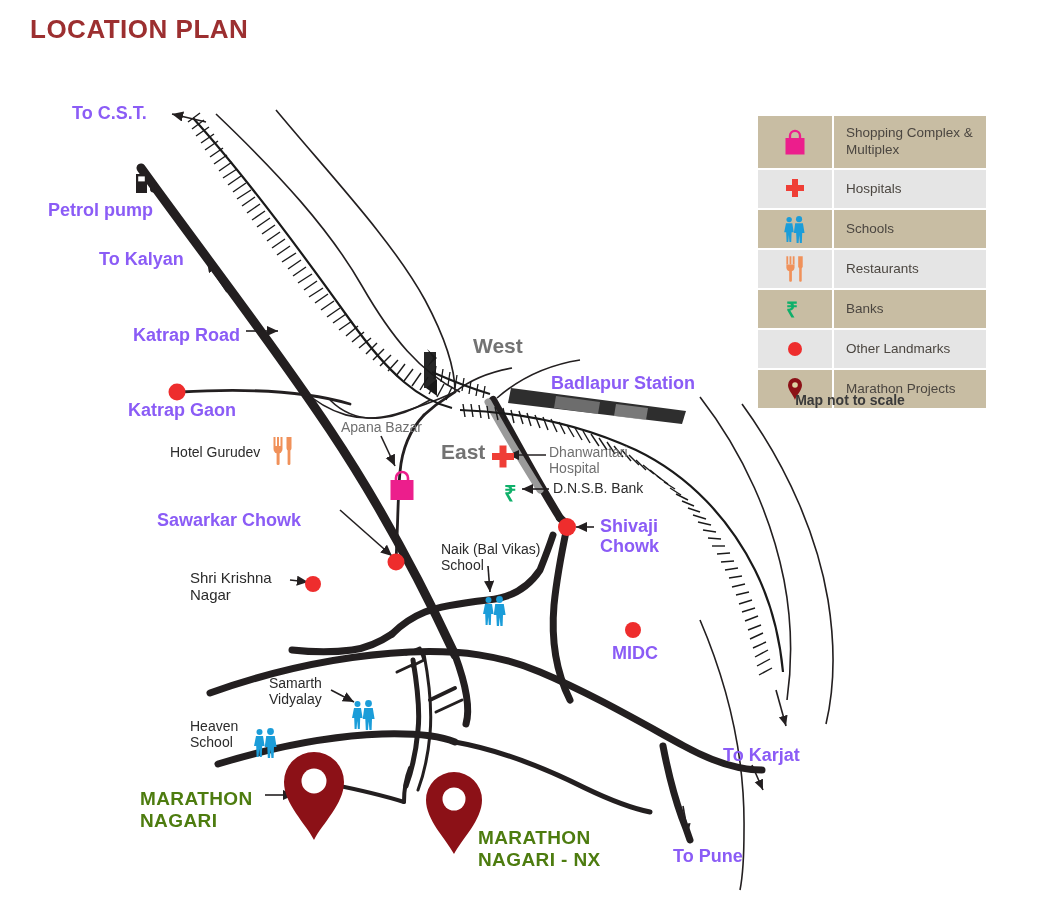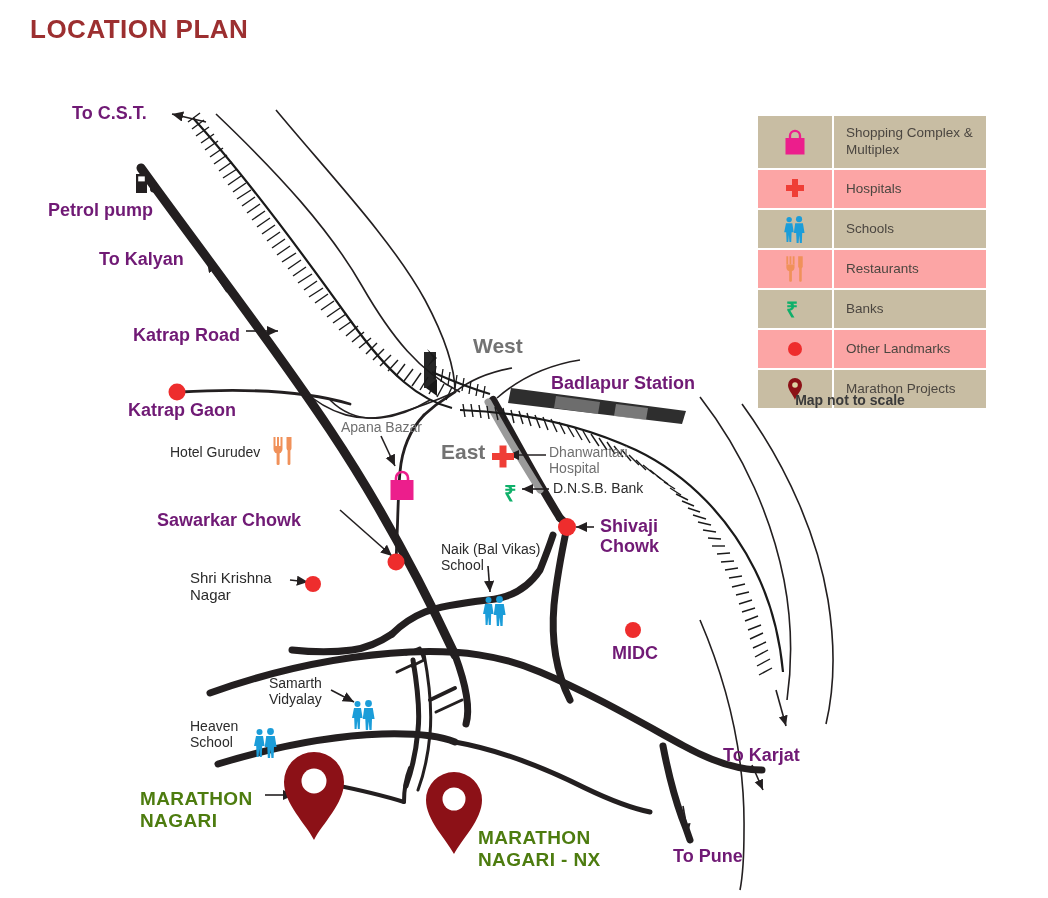--- a/index.html
+++ b/index.html
@@ -64,40 +64,40 @@
     flex: 1;
     display: flex;
     align-items: center;
     padding-left: 12px;
     font-size: 13.5px;
     color: #4b4640;
     line-height: 1.25;
     font-family: "Liberation Sans", sans-serif;
   }
   .bg-dark  { background: #c8bda3; }
-  .bg-light { background: #fca5a5; }
+  .bg-light { background: #e5e5e5; }
   .legend-note {
     position: absolute;
     left: 758px;
     top: 392px;
     width: 184px;
     text-align: center;
     font-size: 14px;
     font-weight: bold;
     color: #3a3a3a;
   }
   
   .lbl {
     position: absolute;
     white-space: pre;
     line-height: 1.12;
   }
   .lbl-big {
     font-weight: bold;
-    color: #701a75;
+    color: #8b5cf6;
     font-size: 18px;
   }
   .lbl-thin {
     font-weight: normal;
     color: #2b2b2b;
     font-size: 14px;
   }
   .lbl-gray {
     font-weight: bold;
     color: #737373;

